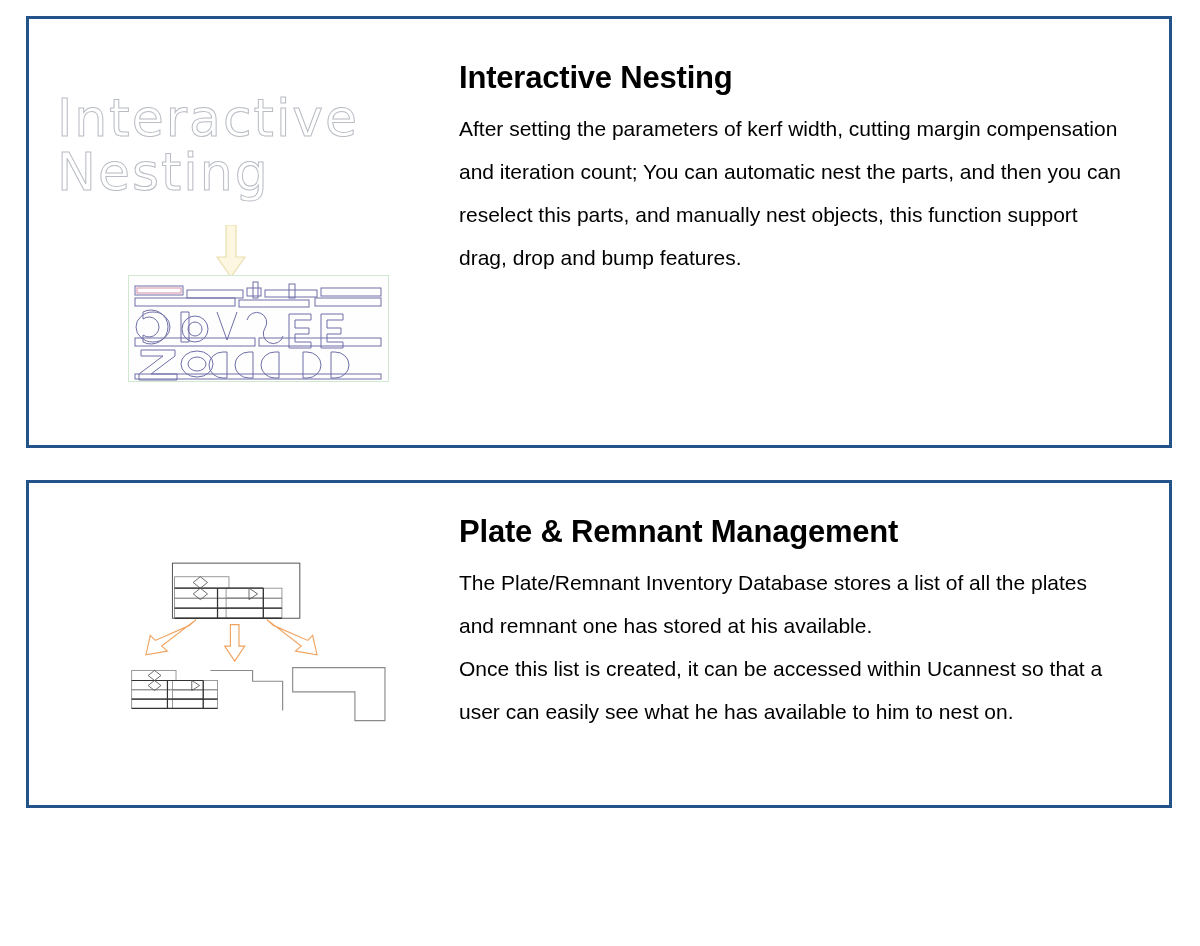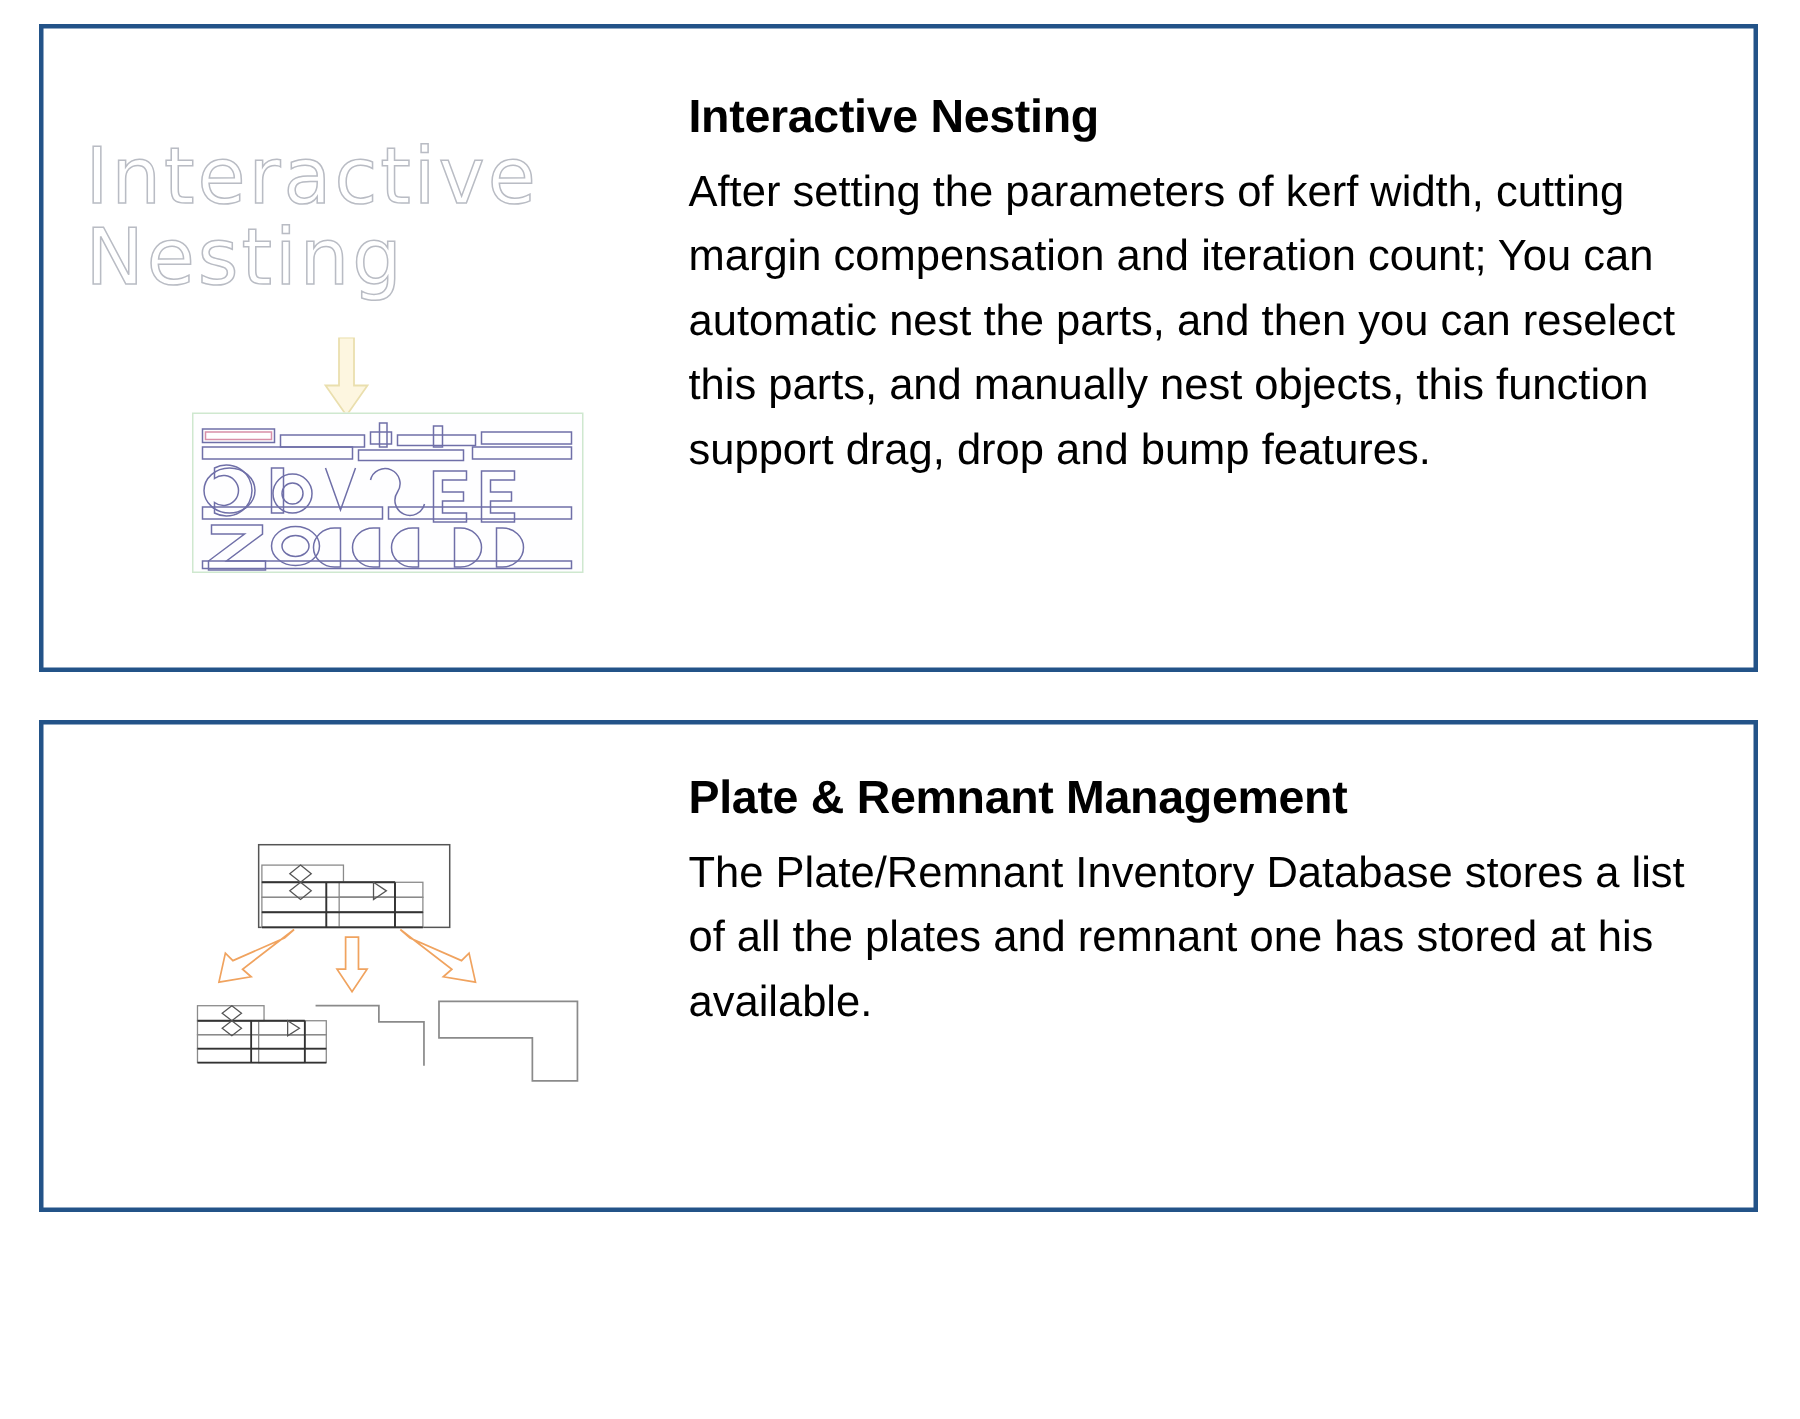--- a/index.html
+++ b/index.html
@@ -55,21 +55,21 @@
   .panel-title {
     font-size: 31px;
     font-weight: bold;
     color: #000000;
     letter-spacing: -0.2px;
     margin: 0 0 12px 0;
     line-height: 1.1;
   }
 
   .panel-body {
-    font-size: 29px;
+    font-size: 21px;
     color: #000000;
     line-height: 43px;
     margin: 0;
   }
 
   
   .outline-title {
     position: absolute;
     left: 28px;
     top: 72px;
@@ -235,14 +235,15 @@
       <g fill="none" stroke="#8a8a8a" stroke-width="1.6">
         <path d="M283 258 H412 V332 H370 V292 H283 Z"></path>
       </g>
     </svg>
 
   </div>
 
   <div class="panel-text">
     <h2 class="panel-title">Plate &amp; Remnant Management</h2>
     <p class="panel-body para">The Plate/Remnant Inventory Database stores a list of all the plates and remnant one has stored at his available.</p>
+    <p class="panel-body para">Once this list is created, it can be accessed within Ucannest so that a user can easily see what he has available to him to nest on.</p>
   </div>
 </section>
 
 </body></html>

